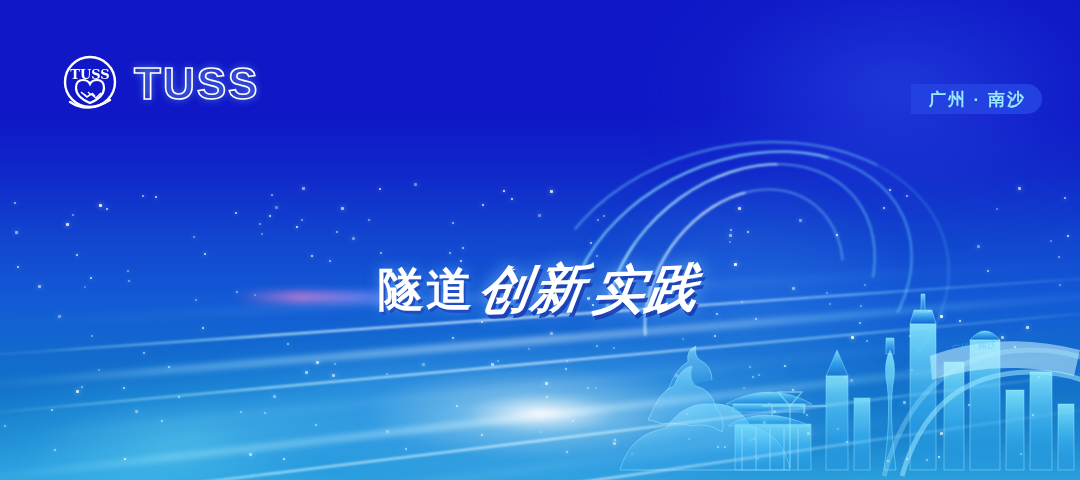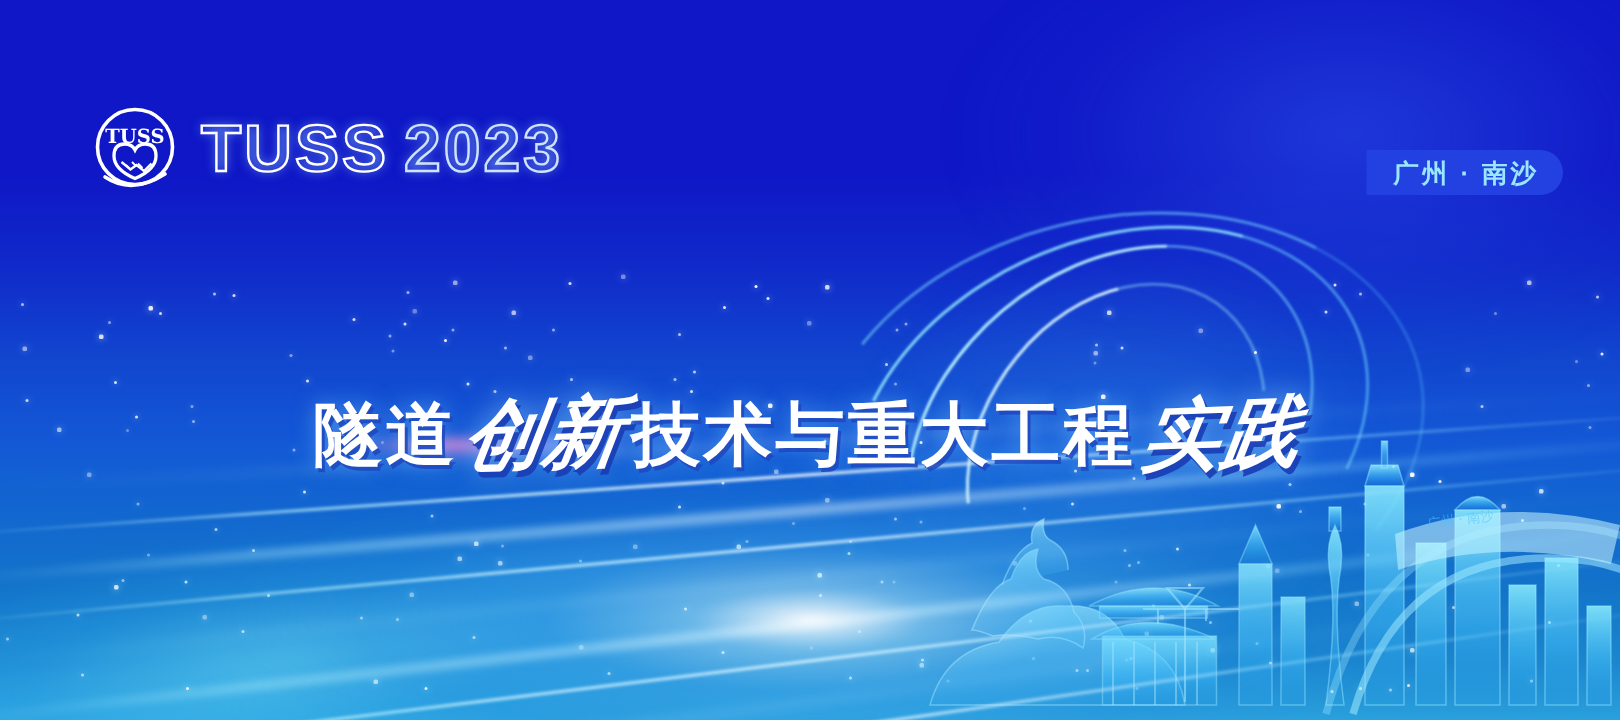--- a/index.html
+++ b/index.html
@@ -76,21 +76,21 @@
   }
 
   
   .star { position:absolute; background:#ffffff; border-radius:1px; opacity:.9; }
 
   
   .skyline { position:absolute; left:0; bottom:0; width:100%; height:200px; }
   .skyline svg { position:absolute; bottom:0; right:0; width:100%; height:100%; }
 
   
-  .header { position:absolute; left:0; top:16px; width:100%; height:120px; }
+  .header { position:absolute; left:0; top:0; width:100%; height:120px; }
 
   .logo-block { position:absolute; left:58px; top:52px; display:flex; align-items:center; gap:12px; }
   .logo-mark { width:64px; height:64px; }
   .logo-word {
     font-size:44px; font-weight:700; letter-spacing:2px; line-height:1;
     color:transparent;
     -webkit-text-stroke:1.6px #ffffff;
     text-shadow:0 0 8px rgba(140,200,255,0.55);
     display:flex; align-items:center; gap:10px;
     font-family:"Liberation Sans", sans-serif;
@@ -458,32 +458,30 @@
           <circle cx="32" cy="30" r="25" fill="none" stroke="#ffffff" stroke-width="2.4"></circle>
           <text x="32" y="27" text-anchor="middle" fill="#ffffff" font-family="DejaVu Serif, serif" font-size="13" font-weight="700">TUSS</text>
           <path d="M18 36 q0 -8 7 -8 q5 0 7 4 q2 -4 7 -4 q7 0 7 8 q0 9 -14 15 q-14 -6 -14 -15 z" fill="none" stroke="#ffffff" stroke-width="2.2"></path>
           <path d="M23 40 l6 5 l4 -3 l5 4 l5 -5" fill="none" stroke="#ffffff" stroke-width="1.6"></path>
           <path d="M26 42 l3 3 M30 40 l3 3 M34 41 l3 3" stroke="#ffffff" stroke-width="1.2"></path>
           <path d="M12 50 q18 12 40 -2" fill="none" stroke="#ffffff" stroke-width="2.4" stroke-linecap="round"></path>
         </svg>
       </span>
       <span class="logo-word">
         <span>TUSS</span>
-        <span class="logo-year">2023</span>
       </span>
     </div>
 
     <div class="meta">
       <span class="loc-pill">广州 · 南沙</span>
     </div>
   </div>
 
 
 
   <div class="slogan-underglow"></div>
   <div class="slogan">
     <span class="blk">隧道</span>
     <span class="cursive">创新</span>
-    <span class="blk">技术与重大工程</span>
     <span class="cursive">实践</span>
   </div>
 
 </div>
 
 </body></html>

